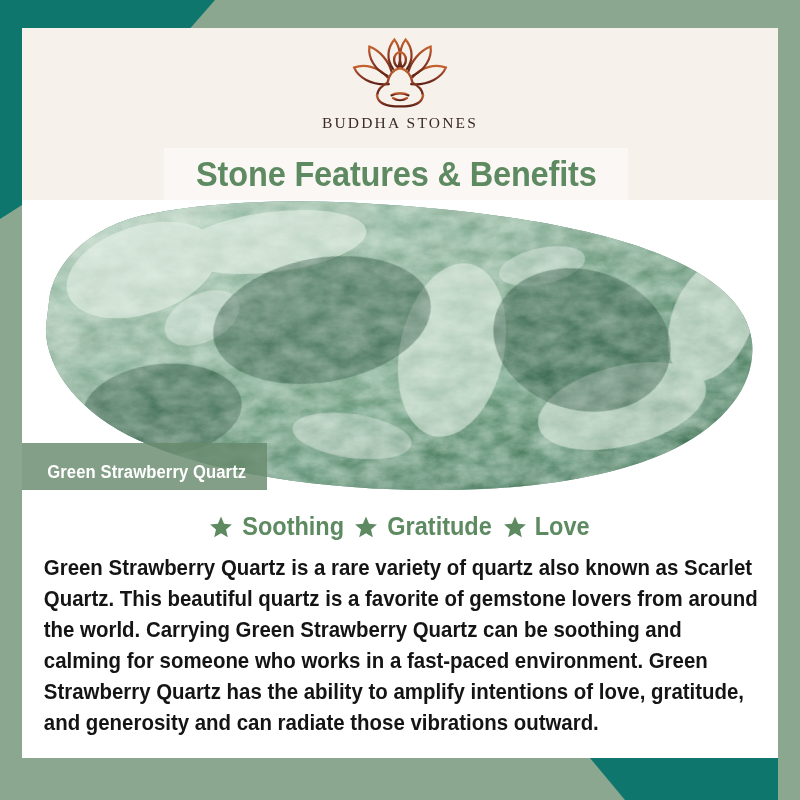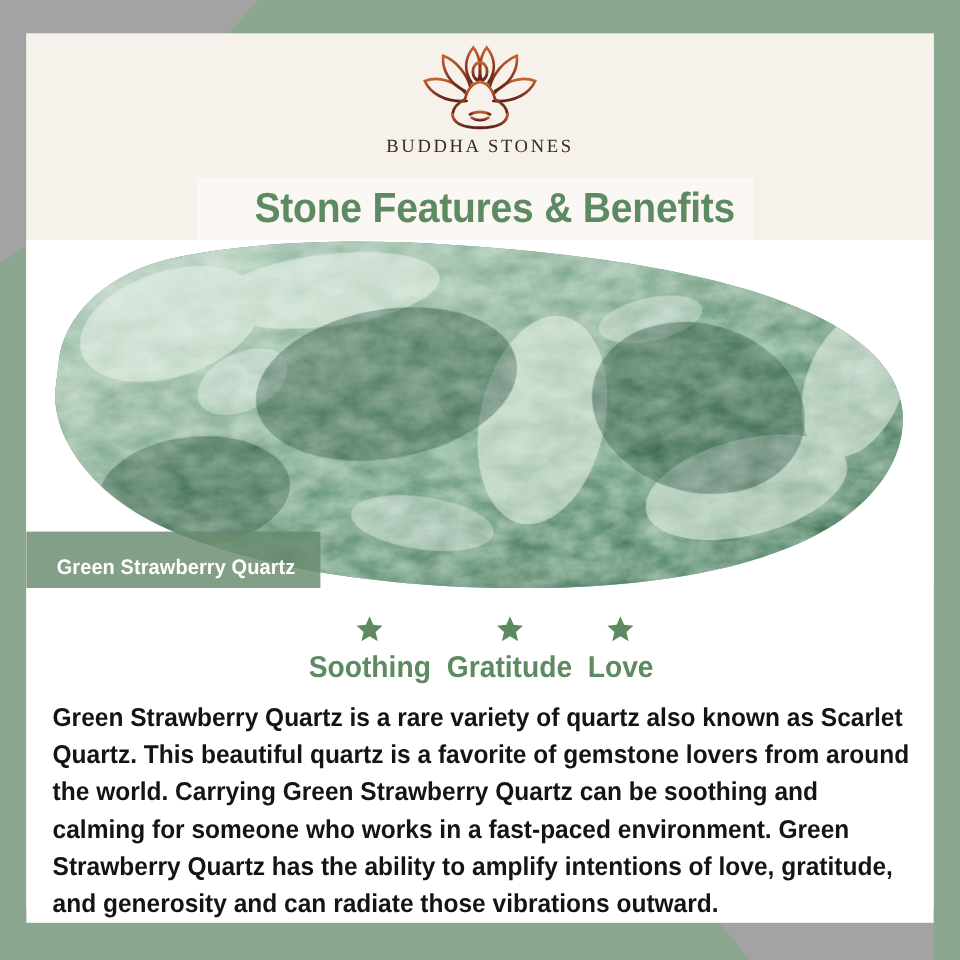--- a/index.html
+++ b/index.html
@@ -9,21 +9,21 @@
   }
   body {
     font-family: "Liberation Sans", sans-serif;
   }
 
   .infographic {
     position: relative;
     width: 800px;
     height: 800px;
     overflow: hidden;
-    background: #a3a3a3;
+    background: #0f766e;
   }
 
   
   .frame-top {
     position: absolute;
     top: 0; left: 0;
     width: 800px; height: 40px;
     background: #8ba78f;
     clip-path: polygon(215px 0, 800px 0, 800px 40px, 180px 40px);
     z-index: 1;
@@ -90,21 +90,21 @@
 
   .title-band {
     position: absolute;
     left: 142px;
     right: 150px;
     bottom: 0;
     height: 52px;
     background: #fbf7f4;
     display: flex;
     align-items: center;
-    justify-content: flex-end;
+    justify-content: center;
   }
   .title-text {
     font-family: "Liberation Sans Narrow", "Liberation Sans", sans-serif;
     font-size: 35px;
     font-weight: bold;
     color: #5d8a60;
     letter-spacing: -0.2px;
     transform: scaleX(0.93);
     white-space: nowrap;
   }
@@ -149,21 +149,20 @@
     display: flex;
     align-items: center;
     justify-content: center;
     gap: 7px;
     margin-bottom: 12px;
   }
   .benefit {
     display: flex;
     align-items: center;
     gap: 6px;
-    flex-direction: column;
   }
   .star-icon { display: block; }
   .benefit-label {
     font-family: "Liberation Sans Narrow", "Liberation Sans", sans-serif;
     font-size: 25px;
     font-weight: bold;
     color: #5d8a60;
     transform: scaleX(0.94);
     white-space: nowrap;
   }

